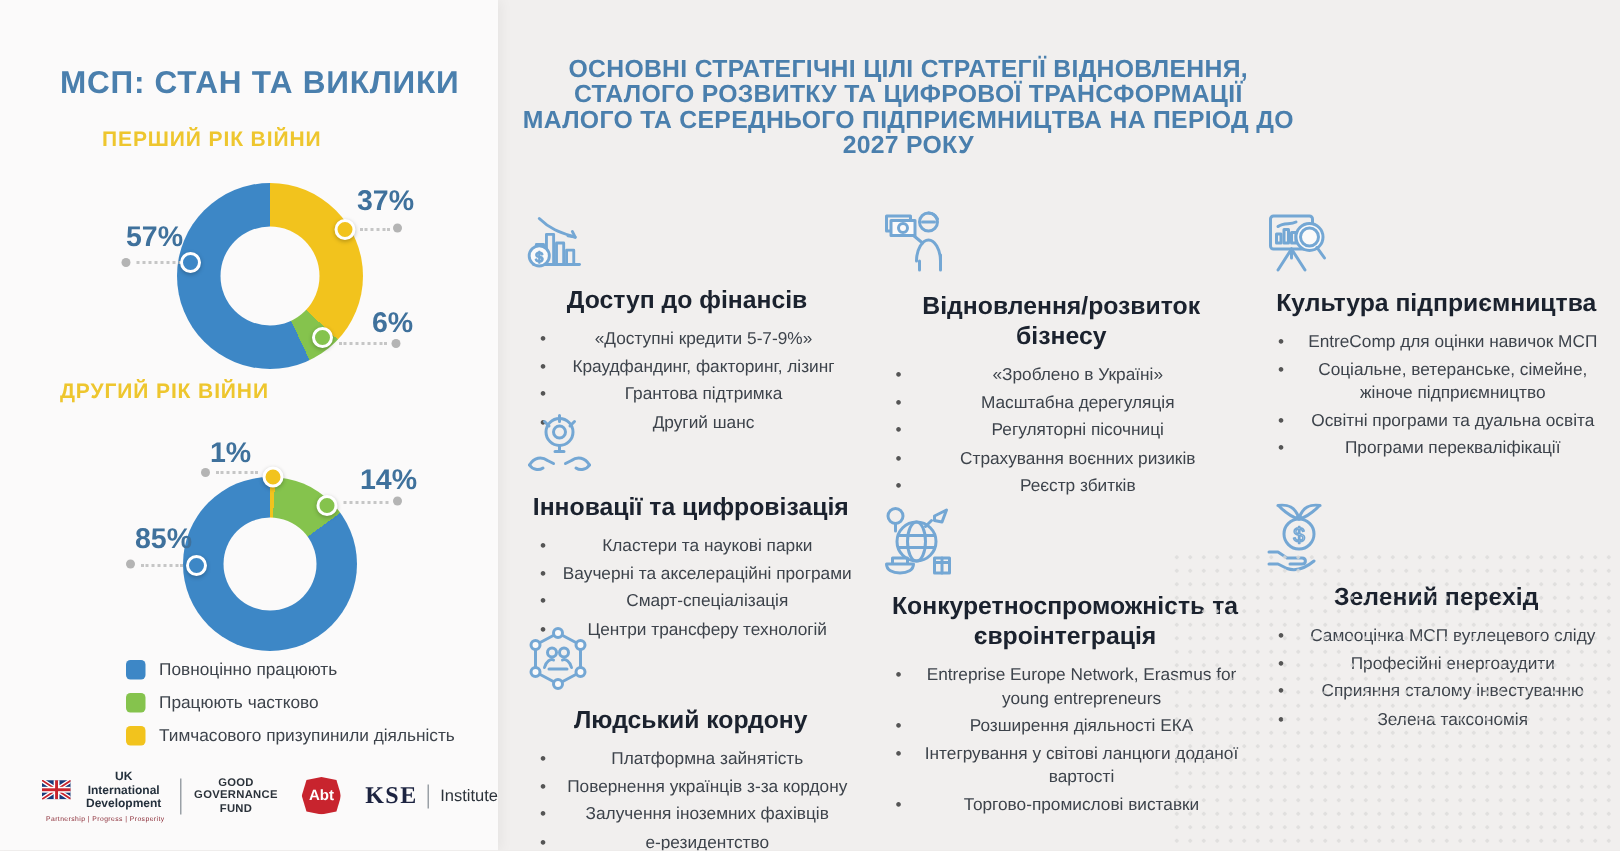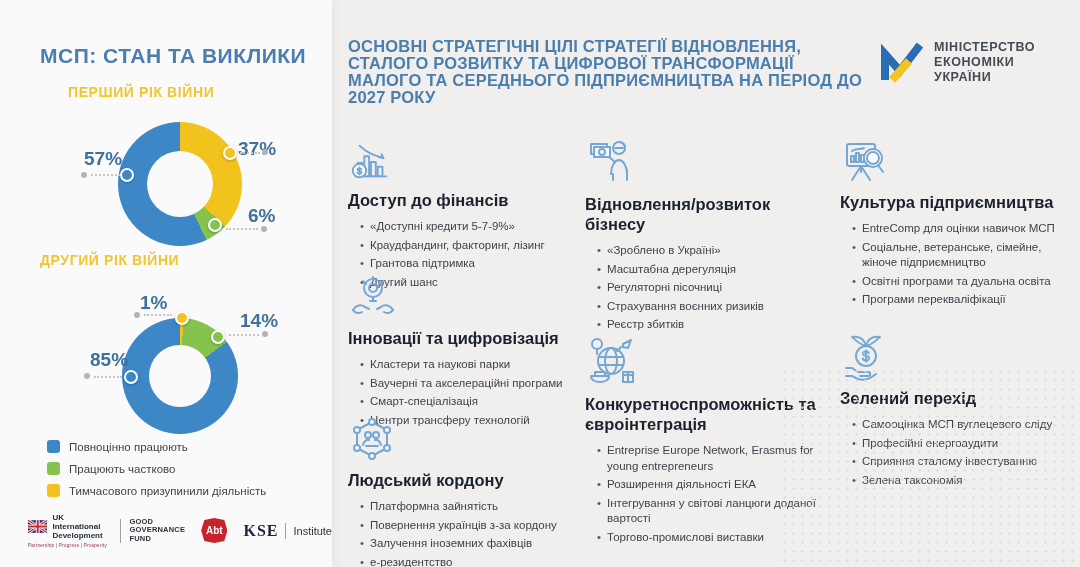--- a/index.html
+++ b/index.html
@@ -1,17 +1,17 @@
 <!DOCTYPE html>
 <html lang="uk"><head>
 <meta charset="utf-8">
 <style>
   * { margin:0; padding:0; box-sizing:border-box; }
   body { font-family:"Liberation Sans", sans-serif; background:#e8e7e6; }
-  #stage { position:relative; width:1080px; height:567px; background:#f1efee; overflow:hidden; }
+  #stage { position:relative; width:1080px; height:567px; background:#f1efee; overflow:hidden;text-align:center; }
 
   
   #left-panel { position:absolute; left:0; top:0; width:332px; height:567px;
     background:#fbfafa; box-shadow:2px 0 8px rgba(0,0,0,.05); }
   .page-title { position:absolute; left:40px; top:44px; font-size:21px; font-weight:bold;
     color:#4a7fad; letter-spacing:.5px; }
   .chart-caption { position:absolute; left:40px; font-size:14px; font-weight:bold;
     color:#eec62e; letter-spacing:.6px; }
   #cap1 { top:84px;padding-left:28px; } #cap2 { top:252px; }
 
@@ -24,21 +24,21 @@
 
   .pct { position:absolute; font-size:19px; font-weight:bold; color:#3f719c; }
   .marker { position:absolute; width:14px; height:14px; border-radius:50%;
     border:2px solid #fff; box-shadow:0 1px 3px rgba(0,0,0,.25); }
   .m-blue { background:#3d87c6; } .m-green { background:#85c34d; } .m-yellow { background:#f2c31d; }
   .leader { position:absolute; border-top:2px dotted #c6c6c6; }
   .gdot { position:absolute; width:6px; height:6px; border-radius:50%; background:#b4b4b4; }
 
   
   .legend { position:absolute; left:47px; top:440px; }
-  .legend-row { display:flex; align-items:center; margin-bottom:9px; }
+  .legend-row { display:flex; align-items:center; margin-bottom:9px;margin-left:37px; }
   .swatch { width:13px; height:13px; border-radius:3px; margin-right:9px; flex:0 0 auto; }
   .sw-blue { background:#3d87c6; } .sw-green { background:#85c34d; } .sw-yellow { background:#f2c31d; }
   .legend-label { font-size:11.5px; color:#3d434b; }
 
   
   .logos { position:absolute; left:28px; top:513px; display:flex; align-items:center; }
   .uk-block { display:flex; flex-direction:column; }
   .uk-top { display:flex; align-items:center; }
   .uk-text { margin-left:5px; font-size:8px; font-weight:bold; color:#24303c; line-height:9px; }
   .uk-tagline { font-size:4.5px; color:#8a2a35; margin-top:3px; letter-spacing:.3px; }
@@ -91,21 +91,21 @@
   <div id="left-panel">
     <h1 class="page-title">МСП: СТАН ТА ВИКЛИКИ</h1>
 
     <div class="chart-caption" id="cap1">ПЕРШИЙ РІК ВІЙНИ</div>
 
     <div class="donut" id="donut1"></div>
     <span class="pct" style="left:84px;top:148px;">57%</span>
     <span class="gdot" style="left:81px;top:172px;"></span>
     <span class="leader" style="left:91px;top:174px;width:30px;"></span>
     <span class="marker m-blue" style="left:120px;top:168px;"></span>
-    <span class="pct" style="left:238px;top:138px;">37%</span>
+    <span class="pct" style="left:238px;top:124px;">37%</span>
     <span class="marker m-yellow" style="left:223px;top:146px;"></span>
     <span class="leader" style="left:240px;top:152px;width:20px;"></span>
     <span class="gdot" style="left:262px;top:149px;"></span>
     <span class="pct" style="left:248px;top:205px;">6%</span>
     <span class="marker m-green" style="left:208px;top:218px;"></span>
     <span class="leader" style="left:226px;top:228px;width:32px;"></span>
     <span class="gdot" style="left:261px;top:226px;"></span>
 
     <div class="chart-caption" id="cap2">ДРУГИЙ РІК ВІЙНИ</div>
 
@@ -169,31 +169,20 @@
       <div class="kse-block">
         <span class="kse-name">KSE</span>
         <span class="kse-sep"></span>
         <span class="kse-suffix">Institute</span>
       </div>
     </div>
   </div>
 
   <div class="strategy-header">ОСНОВНІ СТРАТЕГІЧНІ ЦІЛІ СТРАТЕГІЇ ВІДНОВЛЕННЯ, СТАЛОГО РОЗВИТКУ ТА ЦИФРОВОЇ ТРАНСФОРМАЦІЇ МАЛОГО ТА СЕРЕДНЬОГО ПІДПРИЄМНИЦТВА НА ПЕРІОД ДО 2027 РОКУ</div>
 
-  <div class="ministry">
-    <svg width="48" height="48" viewBox="0 0 48 48">
-      <polyline points="7,42 7,16 22,33 42,7" stroke="#2a6db4" stroke-width="8" fill="none" stroke-linejoin="miter"></polyline>
-      <polyline points="14,42 22,33 31,23" stroke="#f5c51d" stroke-width="8" fill="none" stroke-linejoin="miter"></polyline>
-    </svg>
-    <div class="ministry-text">
-      <div>МІНІСТЕРСТВО</div>
-      <div>ЕКОНОМІКИ</div>
-      <div>УКРАЇНИ</div>
-    </div>
-  </div>
 
   <div class="section s0">
     <svg class="line-icon icon" width="46" height="46" viewBox="0 0 48 48">
       <rect x="10" y="26" width="5" height="14"></rect>
         <rect x="17" y="19" width="5" height="21"></rect>
       <rect x="24" y="25" width="5" height="15"></rect>
         <rect x="31" y="30" width="5" height="10"></rect>
       <path d="M12,8 C20,16 28,18 37,21"></path>
         <path d="M37,21 l-5,-1 m5,1 l-2,-4"></path>
       <line x1="8" y1="40" x2="40" y2="40"></line>

